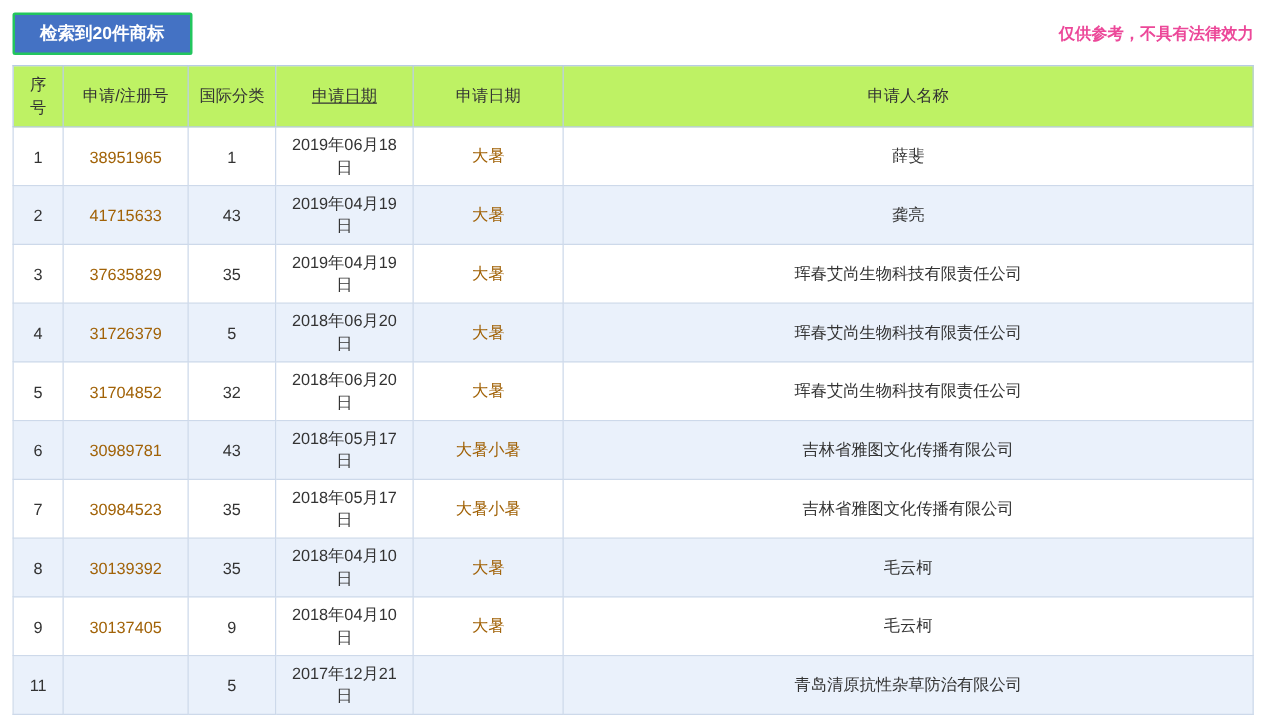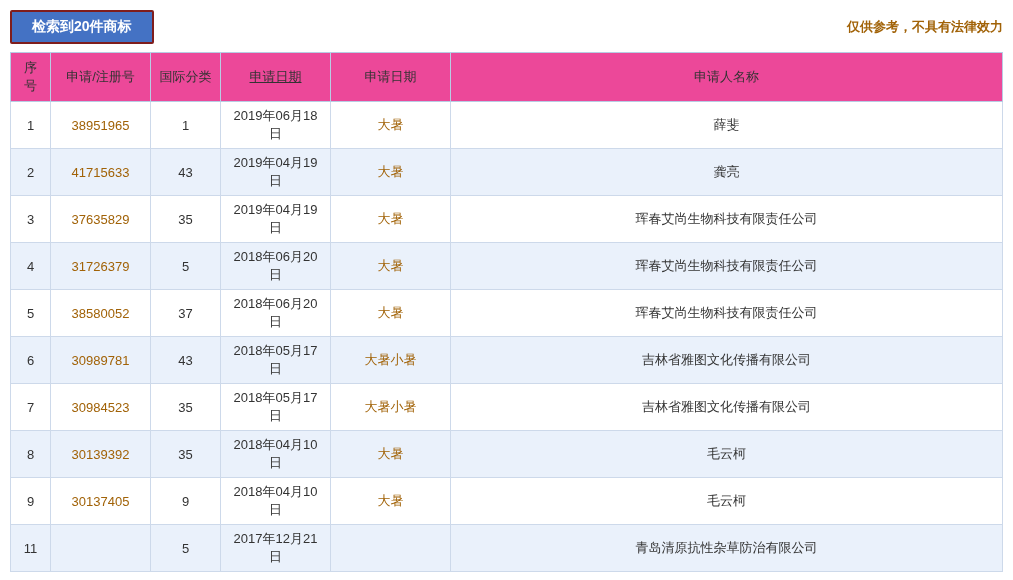--- a/index.html
+++ b/index.html
@@ -18,46 +18,46 @@
     .header-bar {
       display: flex;
       align-items: center;
       margin-bottom: 8px;
       padding: 0 10px;
       position: relative;
     }
     .search-result-btn {
       background: #4472c4;
       color: #fff;
-      border: 2px solid #7f1d1d;
+      border: 2px solid #22c55e;
       padding: 6px 20px;
       font-size: 14px;
       font-weight: bold;
       cursor: pointer;
       border-radius: 2px;
     }
     .disclaimer {
       position: absolute;
       right: 10px;
       top: 50%;
       transform: translateY(-50%);
-      color: #a16207;
+      color: #ec4899;
       font-weight: bold;
       font-size: 13px;
     }
     .table-container {
       padding: 0 10px;
     }
     table {
       width: 100%;
       border-collapse: collapse;
       font-size: 13px;
     }
     thead tr {
-      background: #ec4899;
+      background: #bef264;
     }
     thead th {
       border: 1px solid #b8cce4;
       padding: 6px 8px;
       text-align: center;
       font-weight: normal;
       color: #333;
     }
     tbody tr:nth-child(odd) {
       background: #fff;
@@ -134,22 +134,22 @@
           <tr>
             <td>4</td>
             <td><a class="link" href="#">31726379</a></td>
             <td>5</td>
             <td>2018年06月20日</td>
             <td><a class="link" href="#">大暑</a></td>
             <td class="applicant">珲春艾尚生物科技有限责任公司</td>
           </tr>
           <tr>
             <td>5</td>
-            <td><a class="link" href="#">38580052</a></td>
-            <td>37</td>
+            <td><a class="link" href="#">31704852</a></td>
+            <td>32</td>
             <td>2018年06月20日</td>
             <td><a class="link" href="#">大暑</a></td>
             <td class="applicant">珲春艾尚生物科技有限责任公司</td>
           </tr>
           <tr>
             <td>6</td>
             <td><a class="link" href="#">30989781</a></td>
             <td>43</td>
             <td>2018年05月17日</td>
             <td><a class="link" href="#">大暑小暑</a></td>

